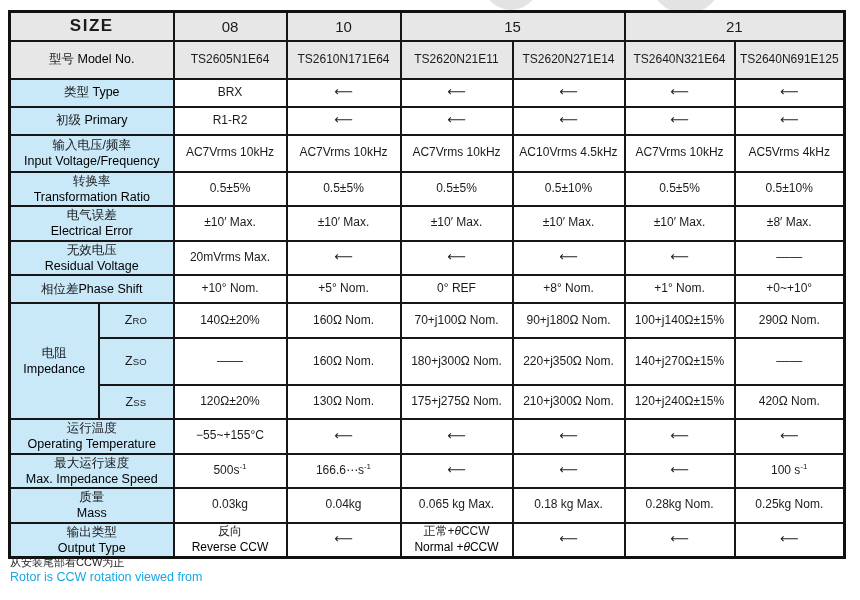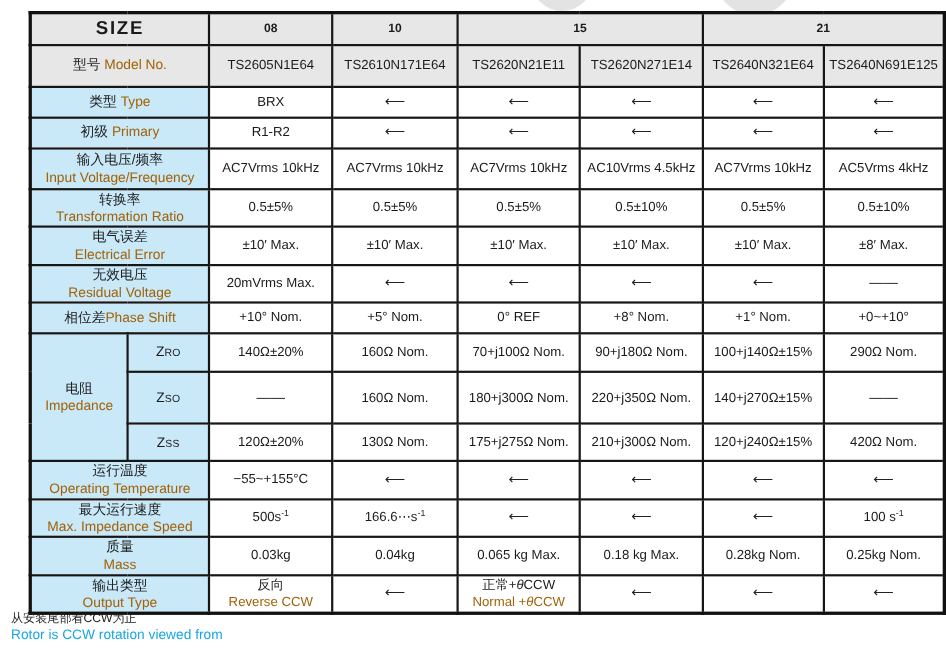--- a/index.html
+++ b/index.html
@@ -10,35 +10,34 @@
     -webkit-font-smoothing:antialiased;
   }
   .circle{position:absolute;background:#e3e3e3;border-radius:50%;z-index:0}
   #c1{left:483px;top:-46px;width:56px;height:56px}
   #c2{left:650px;top:-58px;width:72px;height:72px}
 
   table.spec{
     position:absolute;left:8px;top:10px;z-index:1;
     border-collapse:collapse;table-layout:fixed;
     border:3px solid #111;
-    margin-left:18px;
   }
   td{
     border:2px solid #161616;
     text-align:center;vertical-align:middle;
     font-size:12px;line-height:1.3;padding:0 2px;
     background:#ffffff;overflow:hidden;
   }
   td.lbl{background:#c9e8f8;font-size:12.5px}
   tr.gray td{background:#e7e7e7}
   td.hsize{font-size:17px;font-weight:bold;letter-spacing:1.5px}
-  td.hnum{font-size:11px;font-weight:bold}
+  td.hnum{font-size:15px;font-weight:normal}
   td.mlbl{font-size:12.5px}
   td.arrow{font-size:13px;color:#222}
-  .cy{color:#a16207}
+  .cy{color:#000000}
   .b{font-weight:normal}
   .it{font-style:italic}
   .sm{font-size:9.5px;letter-spacing:0.3px}
   sup{font-size:8px;line-height:0}
   #footer{position:absolute;left:10px;top:556px;z-index:1;line-height:1.25}
   #footer .l1{font-size:11px;color:#1b1b1b}
   #footer .l2{font-size:12.5px;color:#18a7e2}
 </style>
 </head>
 <body>

